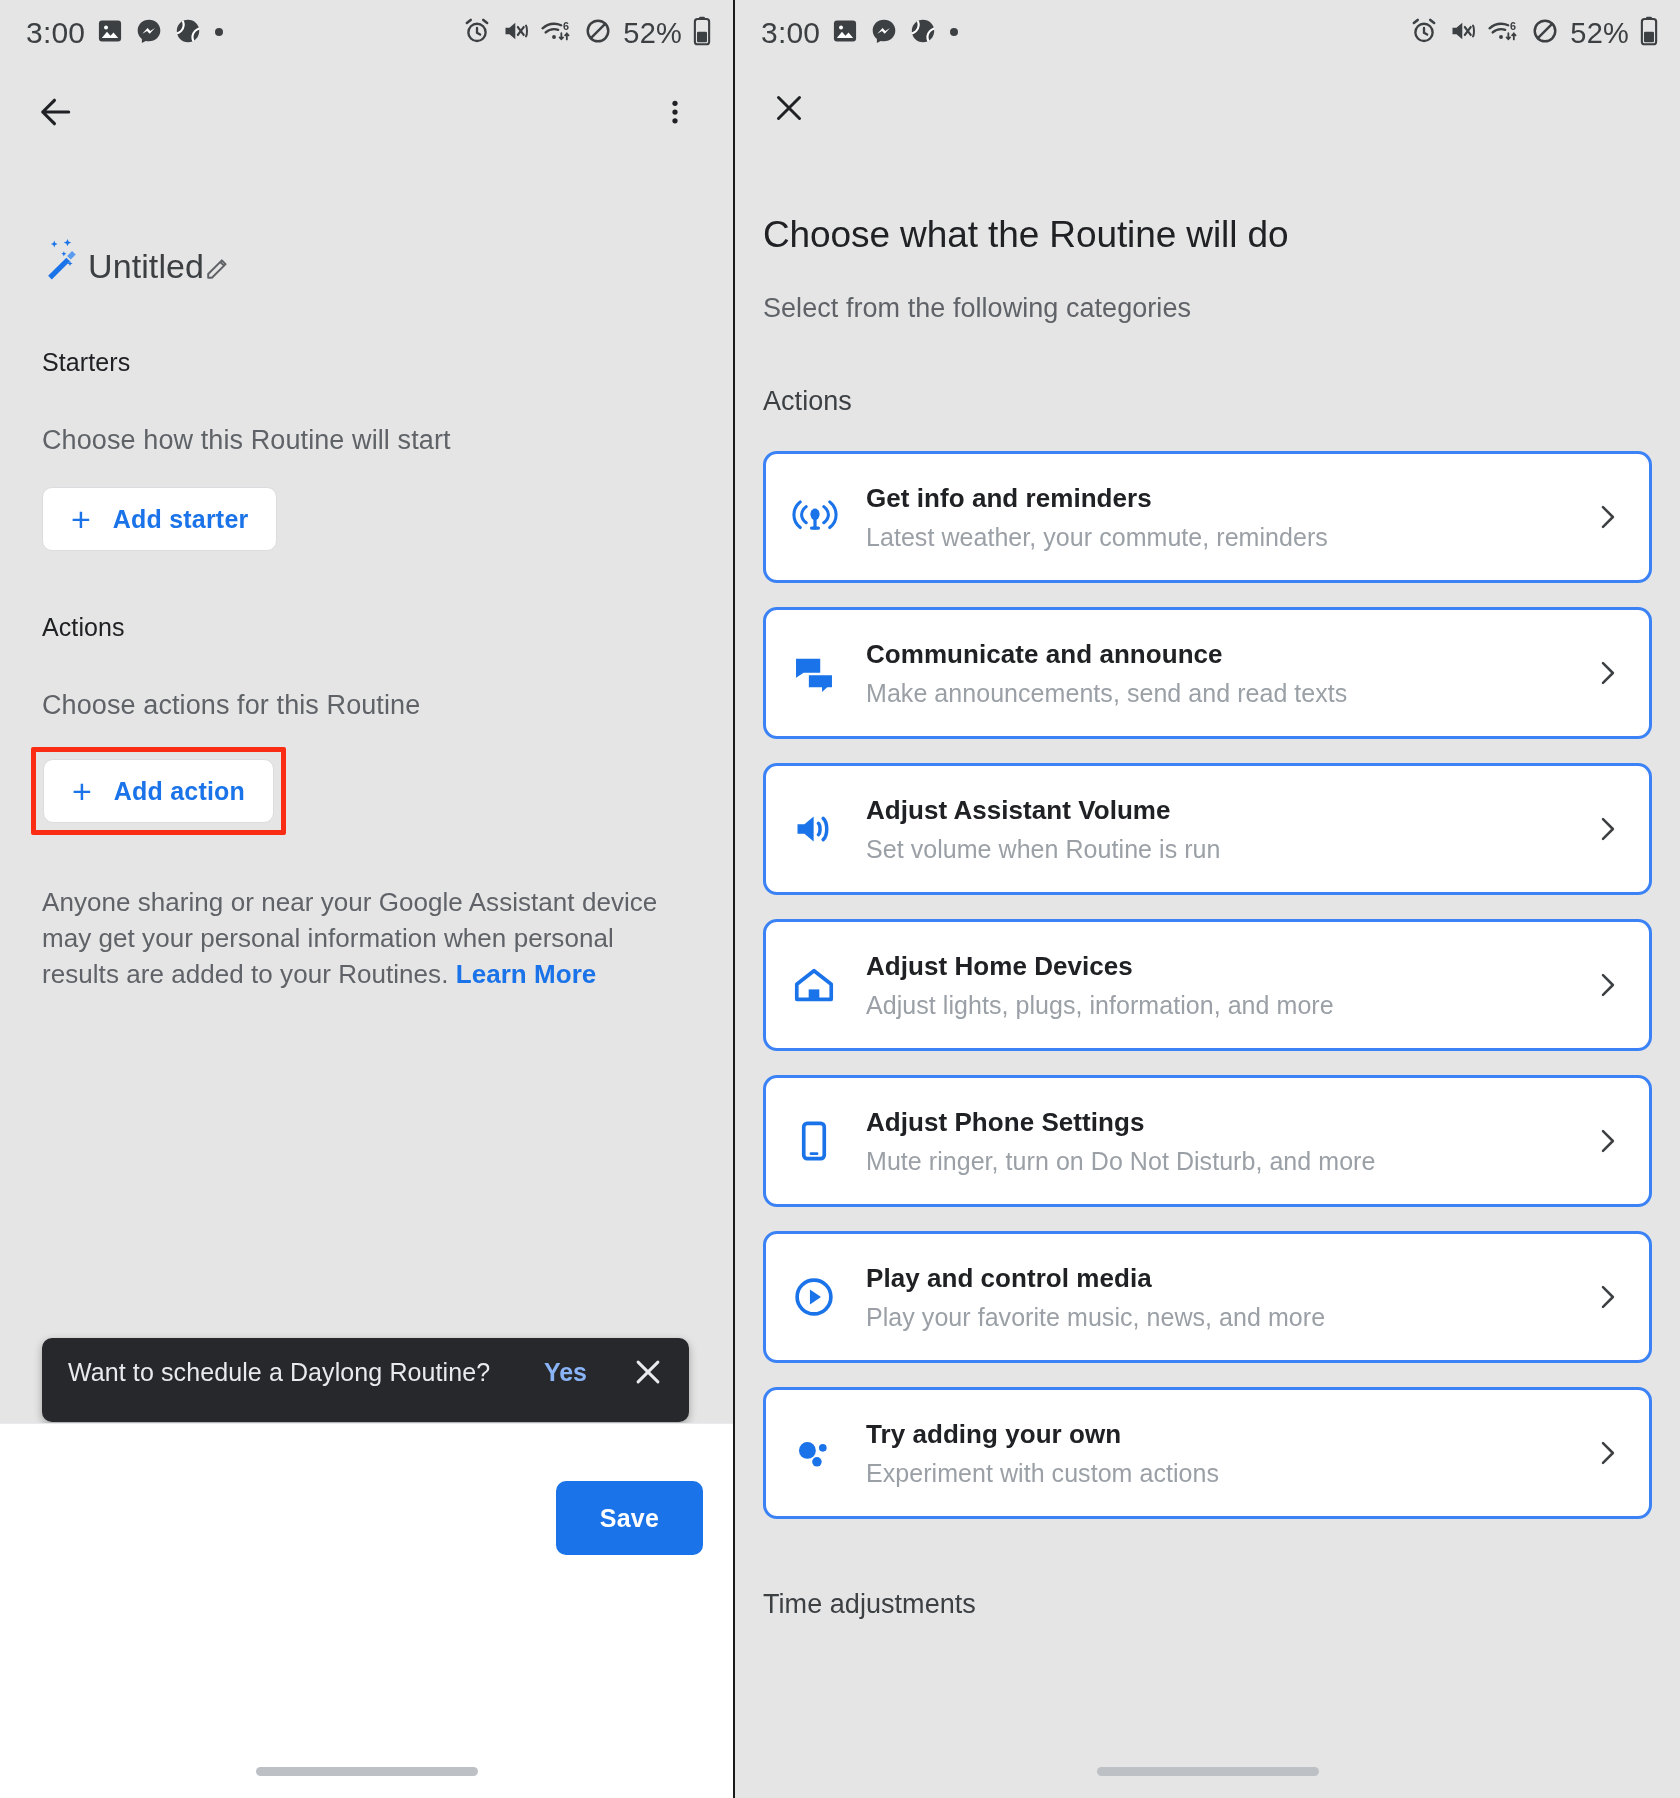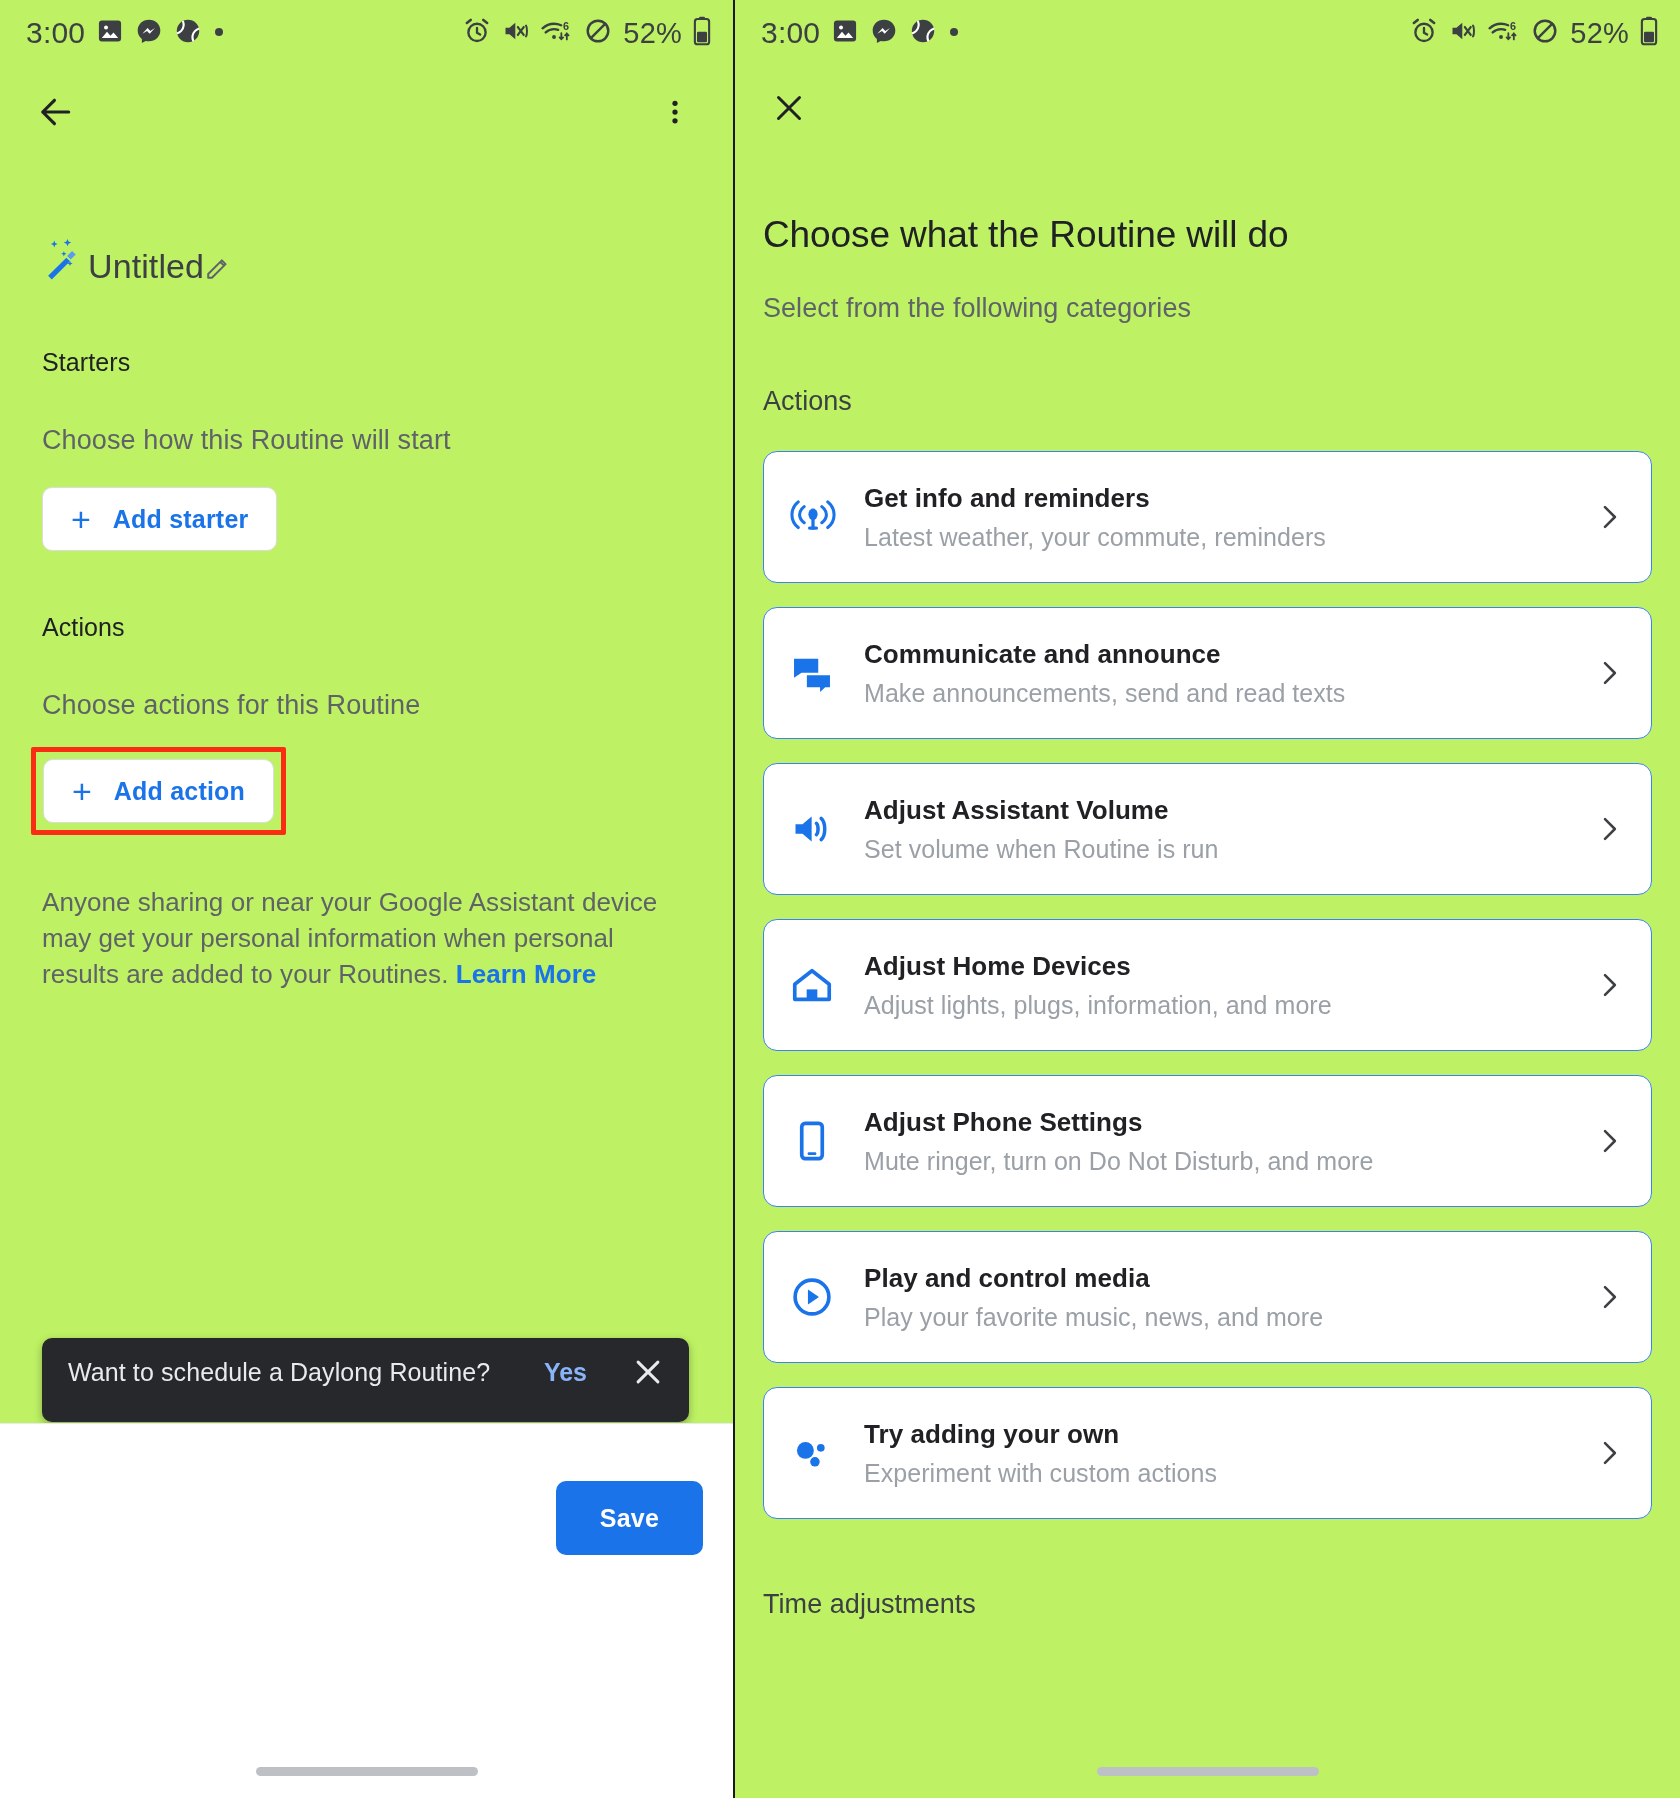--- a/index.html
+++ b/index.html
@@ -5,21 +5,21 @@
   * { box-sizing: border-box; margin: 0; padding: 0; }
   html, body {
     width: 1680px; height: 1798px;
     font-family: "Liberation Sans", sans-serif;
     background: #ffffff;
     overflow: hidden;
   }
   .screens { display: flex; width: 1680px; height: 1798px; }
 
   
-  .panel { position: relative; background: #bef264; height: 1798px; overflow: hidden; }
+  .panel { position: relative; background: #e5e5e5; height: 1798px; overflow: hidden; }
   .panel-left  { width: 735px; border-right: 2px solid #1a1a1a; }
   .panel-right { width: 945px; }
 
   .statusbar {
     height: 66px;
     display: flex; align-items: center;
     padding: 0 22px 0 26px;
     color: #3c4043;
   }
   .sb-left { display: flex; align-items: center; gap: 11px; flex: 1; }
@@ -103,21 +103,21 @@
   
   .r-appbar { height: 84px; display: flex; align-items: center; padding: 0 26px; }
   .r-title {
     font-size: 37px; color: #202124; margin: 64px 0 0 28px; letter-spacing: -.1px;
   }
   .r-subtitle { font-size: 27px; color: #5f6368; margin: 37px 0 0 28px; letter-spacing: .05px; }
   .r-sectionhead { font-size: 27px; color: #3c4043; margin: 62px 0 0 28px; letter-spacing: .05px; }
 
   .cards { margin: 34px 28px 0 28px; display: flex; flex-direction: column; gap: 24px; }
   .card {
-    border: 1px solid #3b82f6; border-radius: 14px; background: #fff;
+    border: 3px solid #3b82f6; border-radius: 14px; background: #fff;
     height: 132px; display: flex; align-items: center; padding: 0 22px 0 26px;
     cursor: pointer;
   }
   .card-ico { width: 74px; flex: none; display: flex; align-items: center; justify-content: flex-start; }
   .card-txt { flex: 1; display: flex; flex-direction: column; gap: 9px; min-width: 0; }
   .card-title { font-size: 26px; color: #202124; font-weight: bold; letter-spacing: .05px; }
   .card-sub { font-size: 25px; color: #9aa0a6; letter-spacing: .05px; }
   .chev { width: 40px; flex: none; display: flex; align-items: center; justify-content: center; }
 
   .r-footsection { font-size: 27px; color: #3c4043; margin: 70px 0 0 28px; letter-spacing: .05px; }

